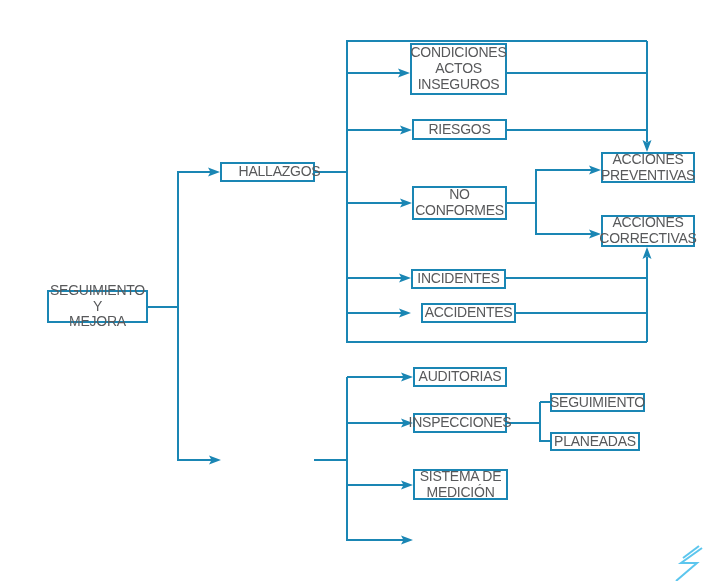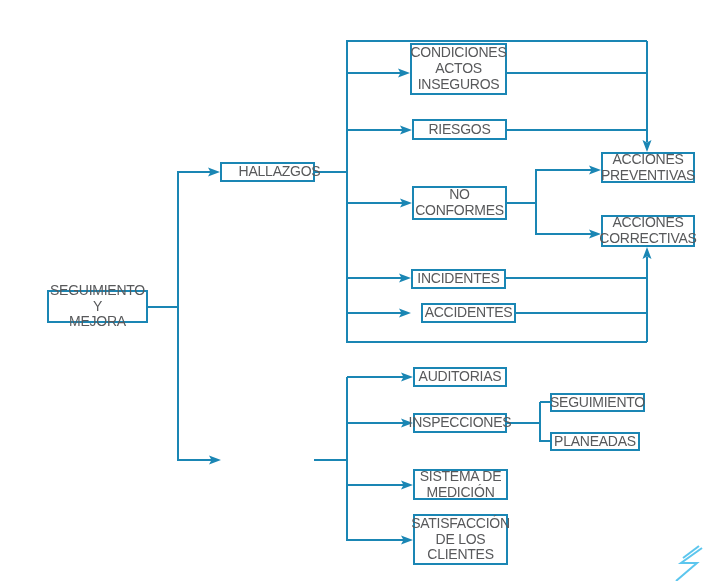--- a/index.html
+++ b/index.html
@@ -158,19 +158,14 @@
 
   <div class="node" style="left:550px; top:432px; width:90px; height:19px;">
     <span>PLANEADAS</span>
   </div>
 
   <div class="node" style="left:413px; top:469px; width:95px; height:31px;">
     <span>SISTEMA DE
 MEDICIÓN</span>
   </div>
 
-  <div class="node" style="left:413px; top:514px; width:95px; height:51px;">
-    <span>SATISFACCIÓN
-DE LOS
-CLIENTES</span>
-  </div>
 
 </div>
 
 </body></html>

